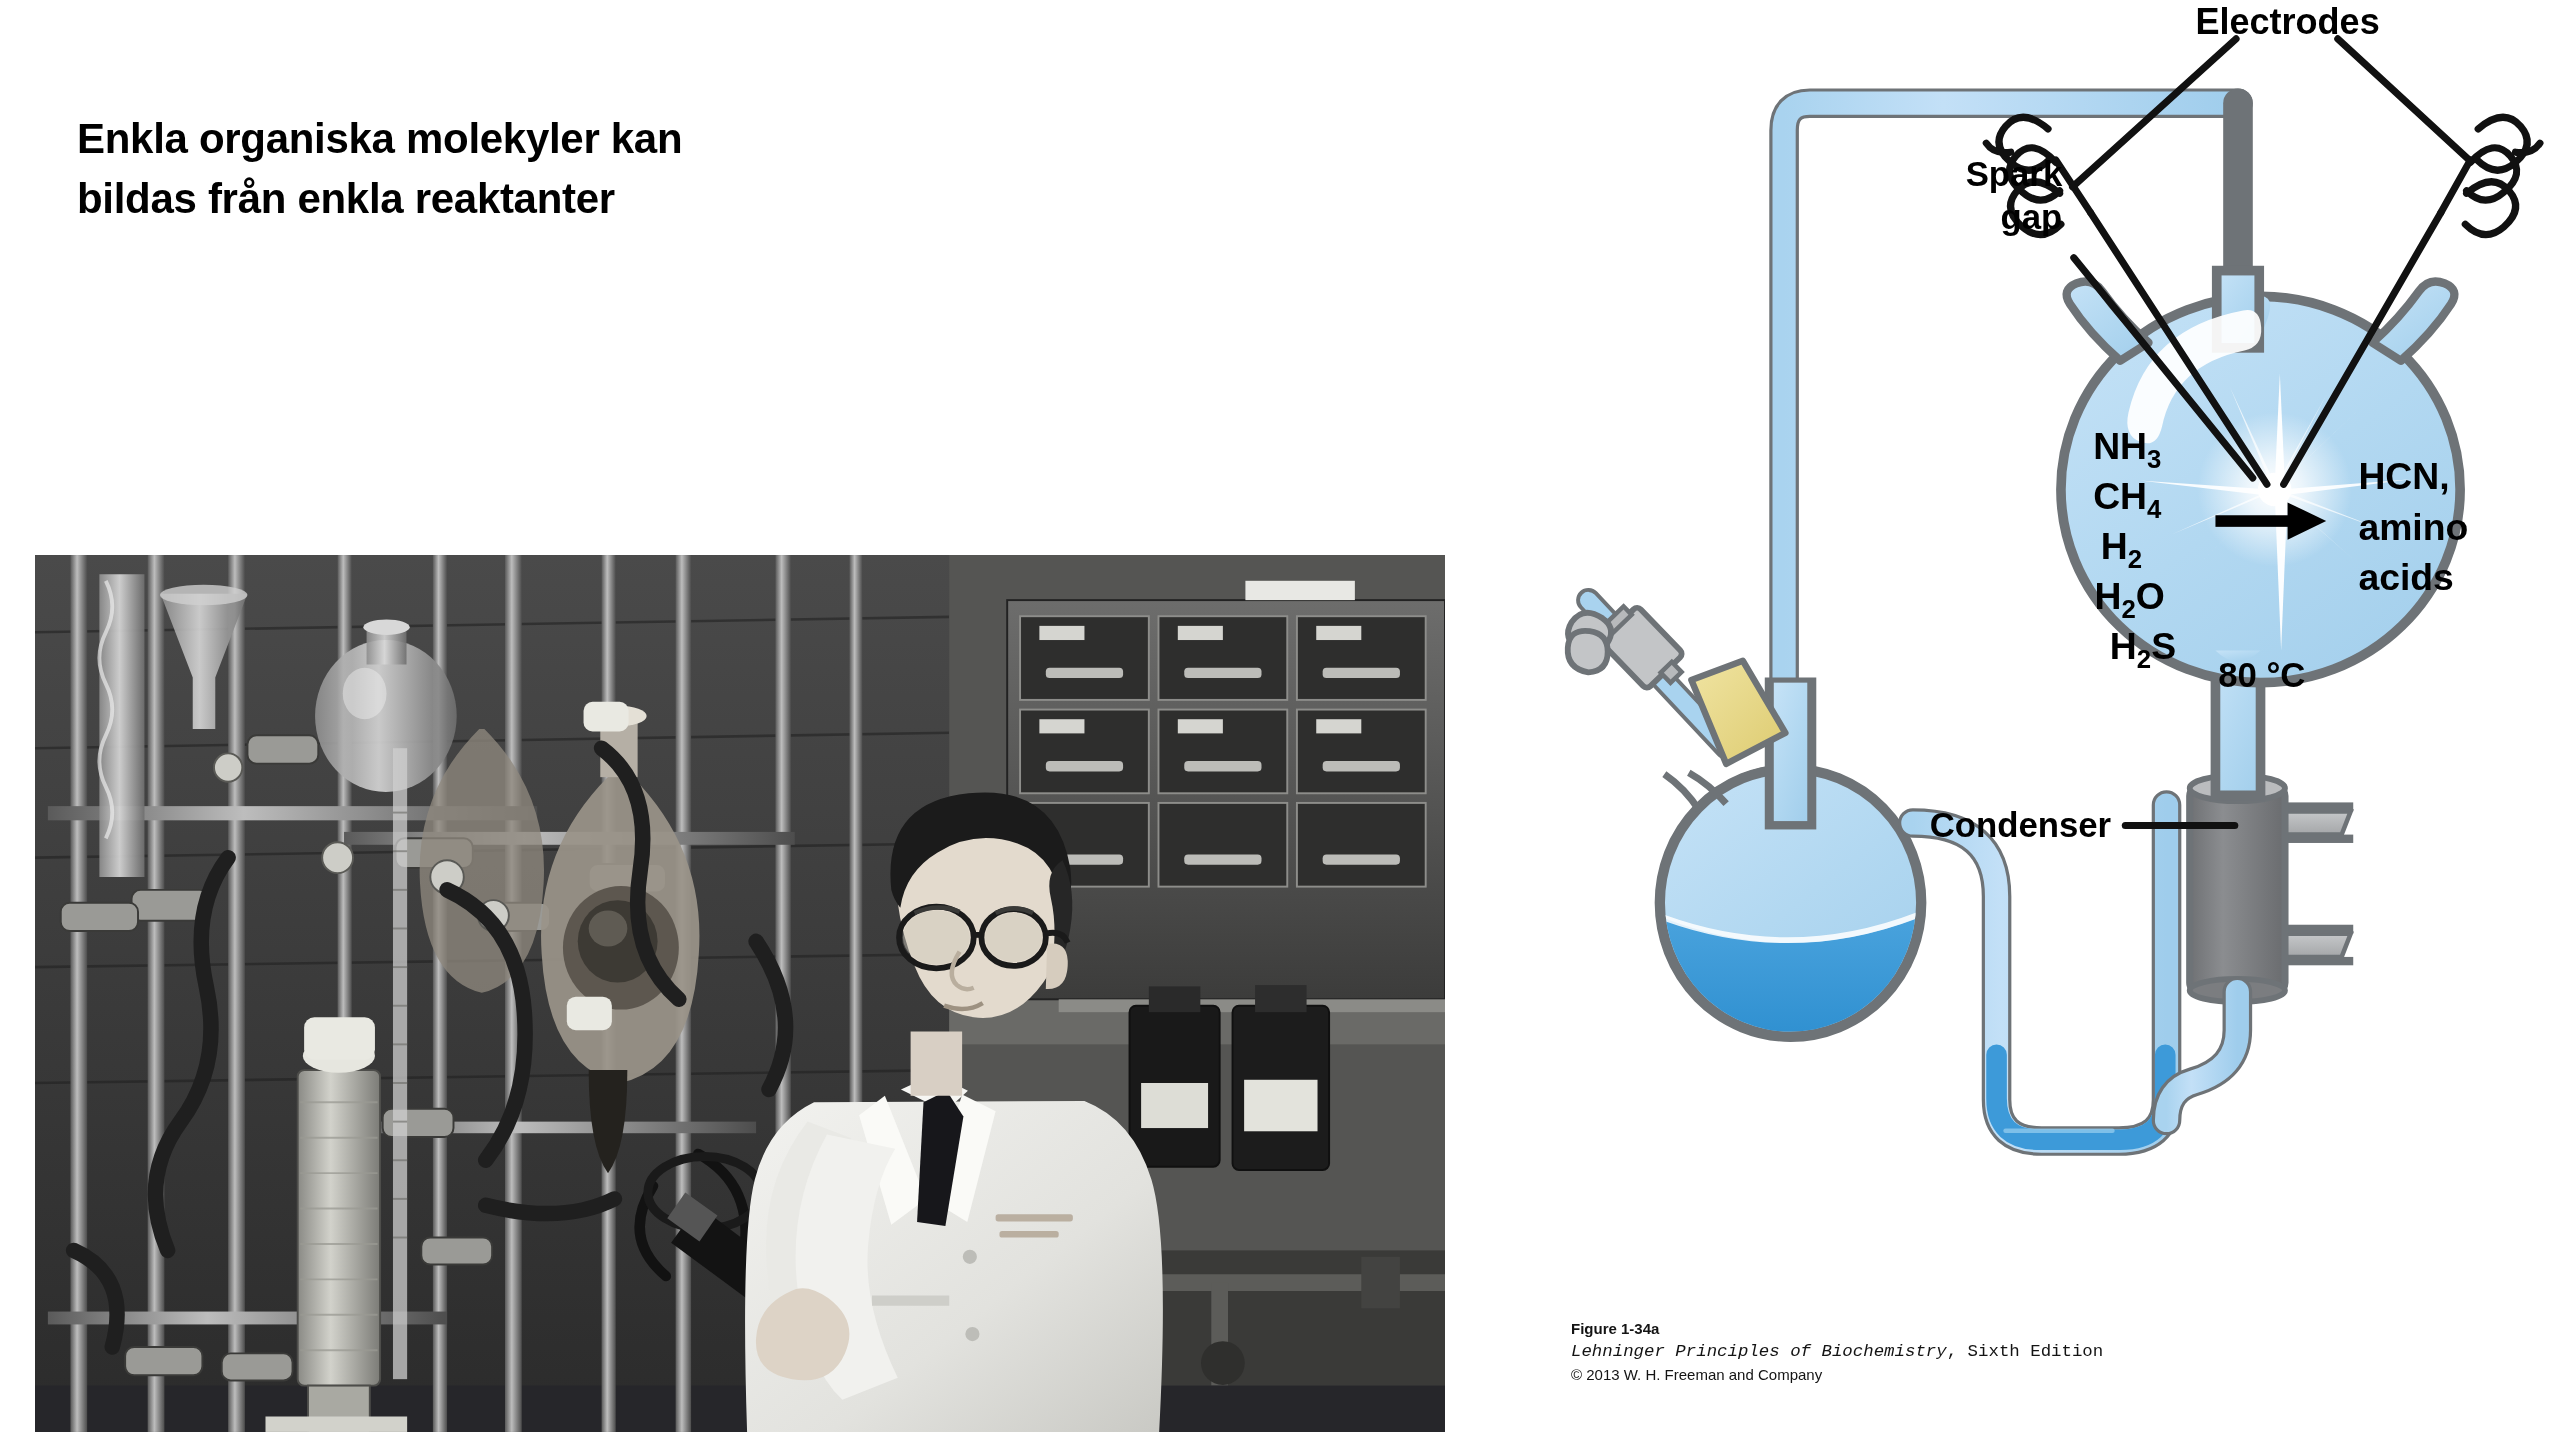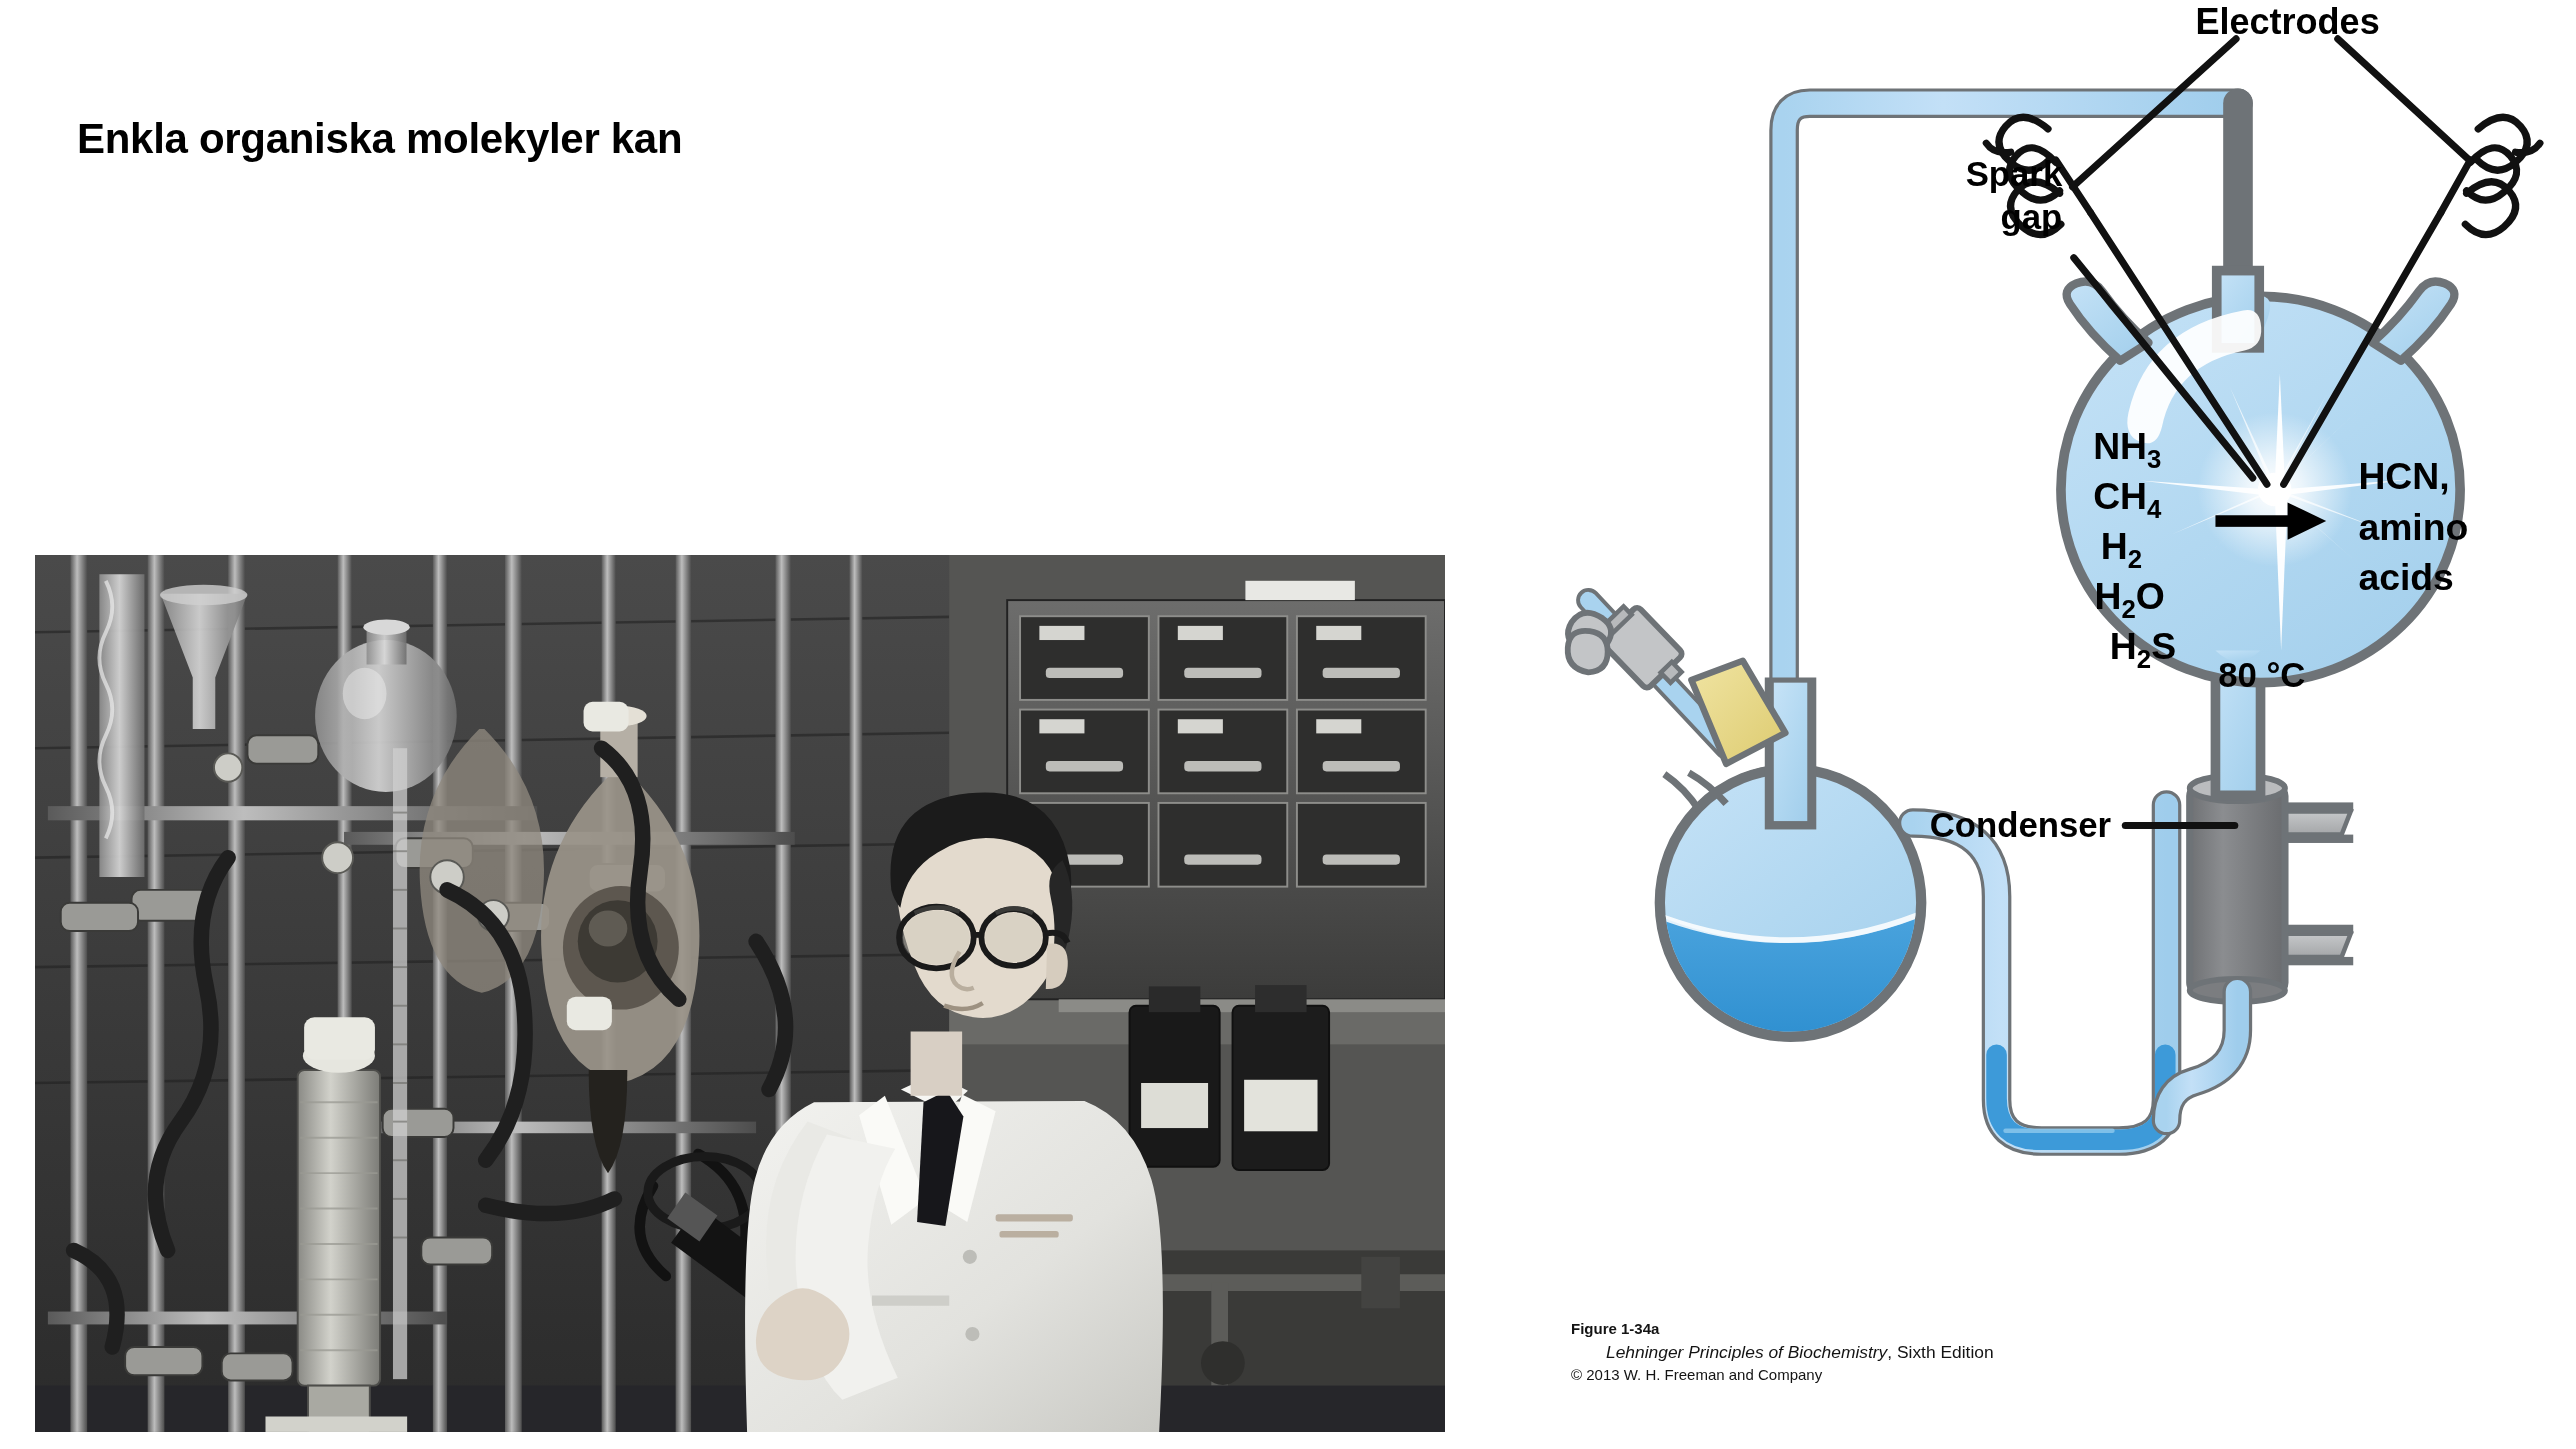--- a/index.html
+++ b/index.html
@@ -18,33 +18,34 @@
     background:#2a2a2a;}
   #photo svg{display:block;}
 
   
   #diagram{position:absolute;left:1533px;top:0px;width:1043px;height:1204px;}
   #diagram svg{display:block;}
 
   
   #caption{position:absolute;left:1571px;top:1319px;width:773px;color:#141414;}
   #cap-fig{font-size:15px;font-weight:bold;line-height:1.38;font-family:"Liberation Sans",sans-serif;}
-  #cap-book{font-size:17.4px;font-style:italic;line-height:1.40;font-family:Liberation Sans, sans-serif;margin-left:35px;}
+  #cap-book{font-size:17.4px;font-style:italic;line-height:1.40;font-family:Liberation Mono, monospace;}
   #cap-book .nonital{font-style:normal;}
   #cap-copy{font-size:15px;line-height:1.40;font-family:"Liberation Sans",sans-serif;}
 
   .dlabel{font-family:"Liberation Sans",sans-serif;font-weight:bold;fill:#000;}
 </style>
 </head>
 <body>
 
 <div id="slide">
 
   <div id="title-block">
     <div class="subtitle-line">Enkla organiska molekyler kan</div>
+    <div class="subtitle-line">bildas från enkla reaktanter</div>
   </div>
 
   <div id="photo">
     <svg width="1410" height="877" viewBox="0 0 2190 1362" xmlns="http://www.w3.org/2000/svg">
       <defs>
         <linearGradient id="wallg" x1="0" y1="0" x2="0" y2="1">
           <stop offset="0" stop-color="#4a4a4a"></stop>
             <stop offset="1" stop-color="#2b2b2b"></stop>
         </linearGradient>
         <linearGradient id="coatg" x1="0" y1="0" x2="1" y2="1">

